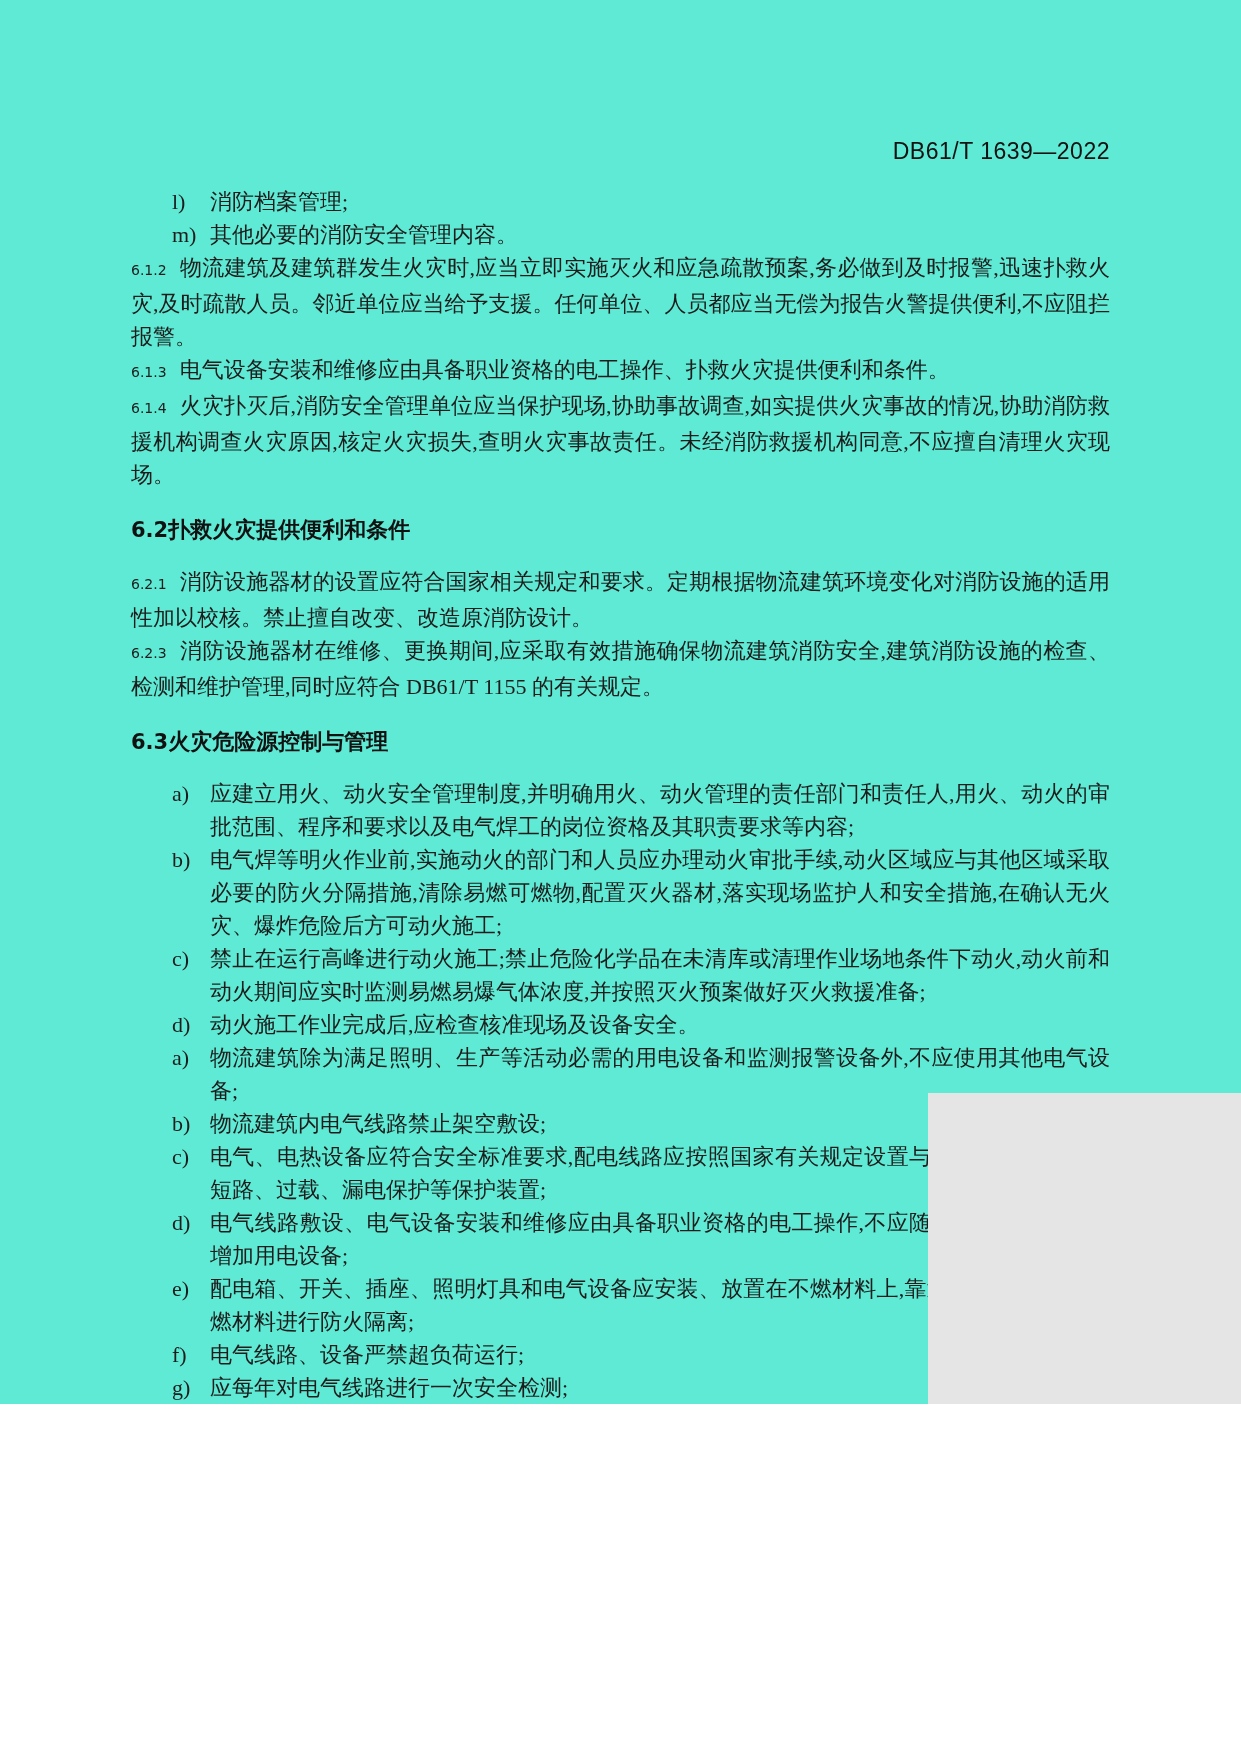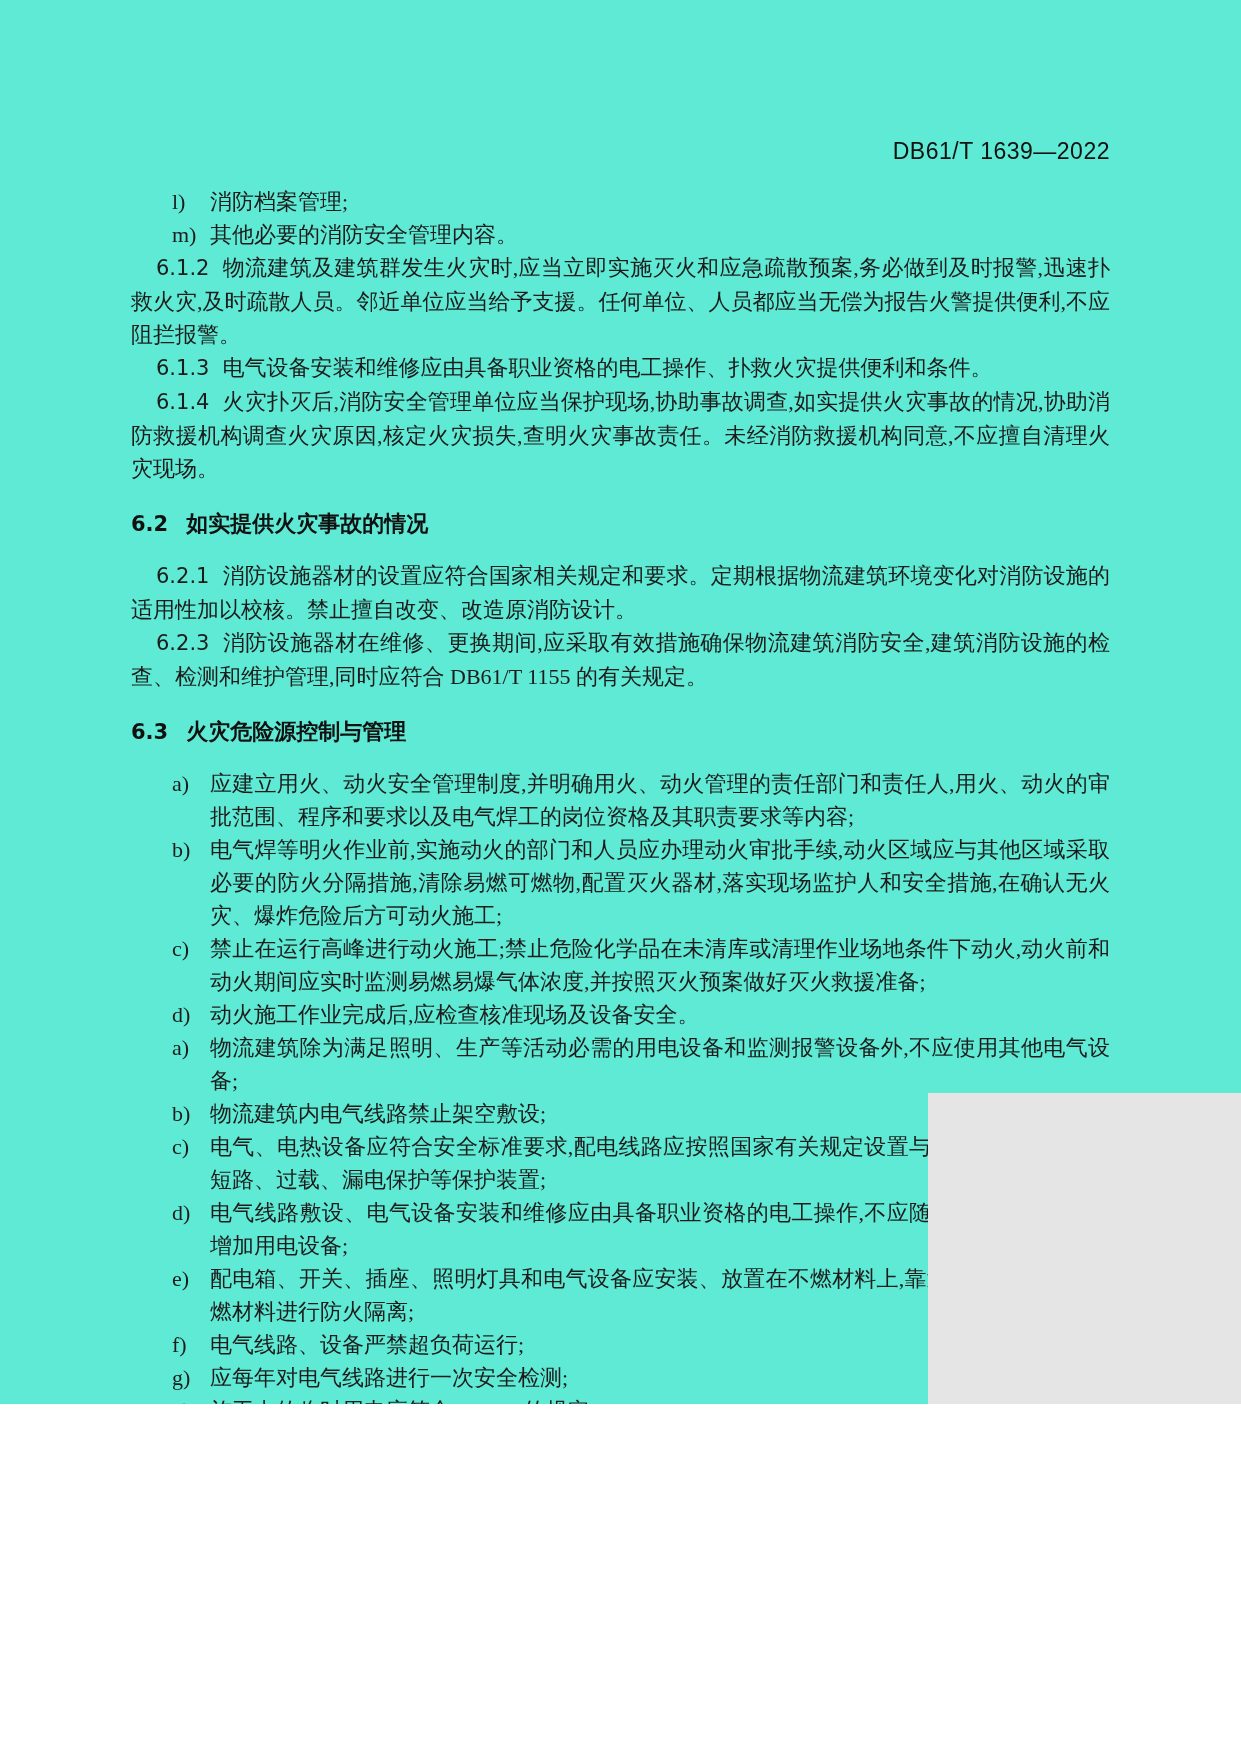--- a/index.html
+++ b/index.html
@@ -28,37 +28,35 @@
     padding:0 131px;
     font-size:22px;
     line-height:33px;
   }
   p.clause{
     margin:0;
     text-align:justify;
   }
   .clause-num{
     font-family:"DejaVu Sans","Liberation Sans",sans-serif;
-    font-size:21px;
+    font-size:14px;
     margin-right:13px;
     white-space:nowrap;
-    margin-left:25px;
   }
   .section-heading{
     margin:22px 0 18px 0;
     font-family:"Liberation Sans","DejaVu Sans",sans-serif;
     font-weight:bold;
     font-size:22px;
     color:#111111;
   }
   .section-heading .heading-num{
     font-family:"DejaVu Sans","Liberation Sans",sans-serif;
     font-weight:bold;
     font-size:21px;
-    margin-right:18px;
   }
   .letter-item{
     display:flex;
     margin:0;
   }
   .letter-item .item-label{
     flex:0 0 38px;
     margin-left:41px;
     white-space:nowrap;
   }
@@ -98,21 +96,21 @@
     <div class="letter-item">
       <span class="item-label">m)</span>
       <span class="item-text">其他必要的消防安全管理内容。</span>
     </div>
 
     <p class="clause"><span class="clause-num">6.1.2</span><span>物流建筑及建筑群发生火灾时,应当立即实施灭火和应急疏散预案,务必做到及时报警,迅速扑救火灾,及时疏散人员。邻近单位应当给予支援。任何单位、人员都应当无偿为报告火警提供便利,不应阻拦报警。</span></p>
     <p class="clause"><span class="clause-num">6.1.3</span><span>电气设备安装和维修应由具备职业资格的电工操作、扑救火灾提供便利和条件。</span></p>
     <p class="clause"><span class="clause-num">6.1.4</span><span>火灾扑灭后,消防安全管理单位应当保护现场,协助事故调查,如实提供火灾事故的情况,协助消防救援机构调查火灾原因,核定火灾损失,查明火灾事故责任。未经消防救援机构同意,不应擅自清理火灾现场。</span></p>
 
     <div class="section-heading">
-      <span class="heading-num">6.2</span><span>如实提供火灾事故的情况</span>
+      <span class="heading-num">6.2</span><span>扑救火灾提供便利和条件</span>
     </div>
 
     <p class="clause"><span class="clause-num">6.2.1</span><span>消防设施器材的设置应符合国家相关规定和要求。定期根据物流建筑环境变化对消防设施的适用性加以校核。禁止擅自改变、改造原消防设计。</span></p>
     <p class="clause"><span class="clause-num">6.2.3</span><span>消防设施器材在维修、更换期间,应采取有效措施确保物流建筑消防安全,建筑消防设施的检查、检测和维护管理,同时应符合 DB61/T 1155 的有关规定。</span></p>
 
     <div class="section-heading">
       <span class="heading-num">6.3</span><span>火灾危险源控制与管理</span>
     </div>
 
 

